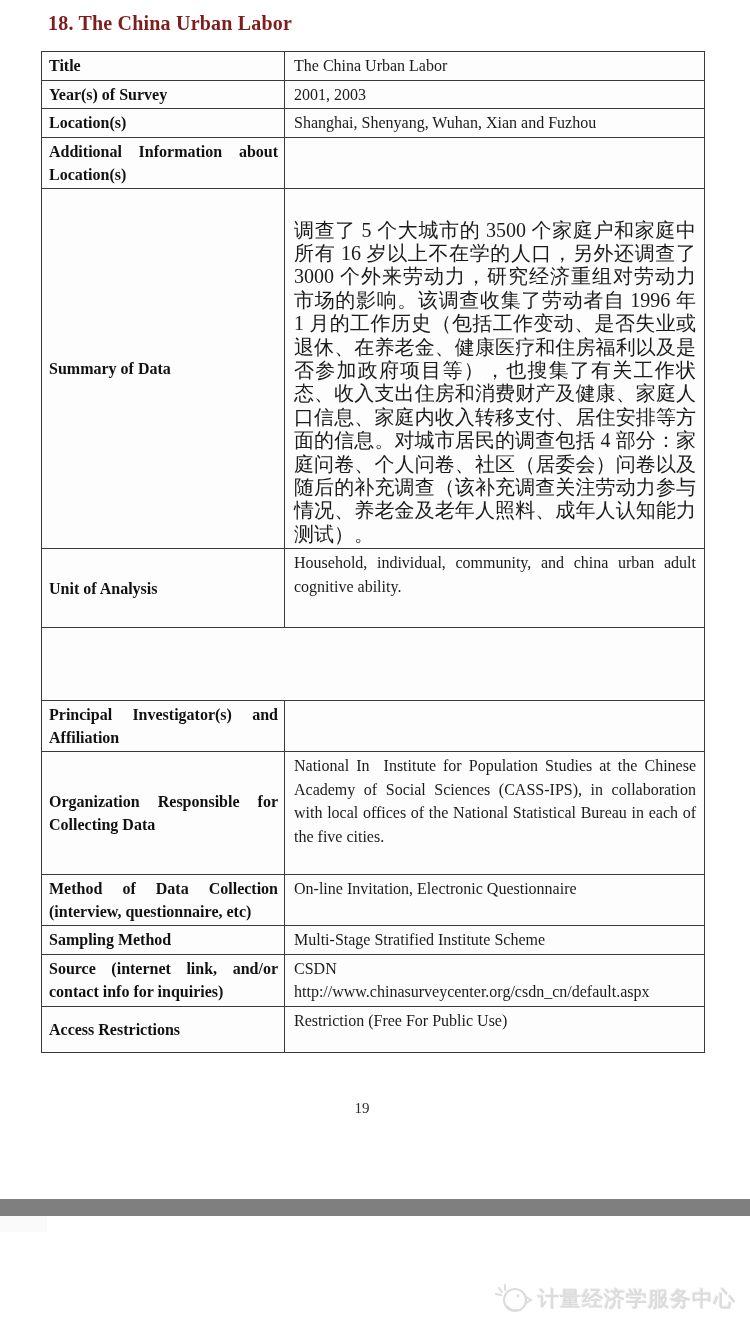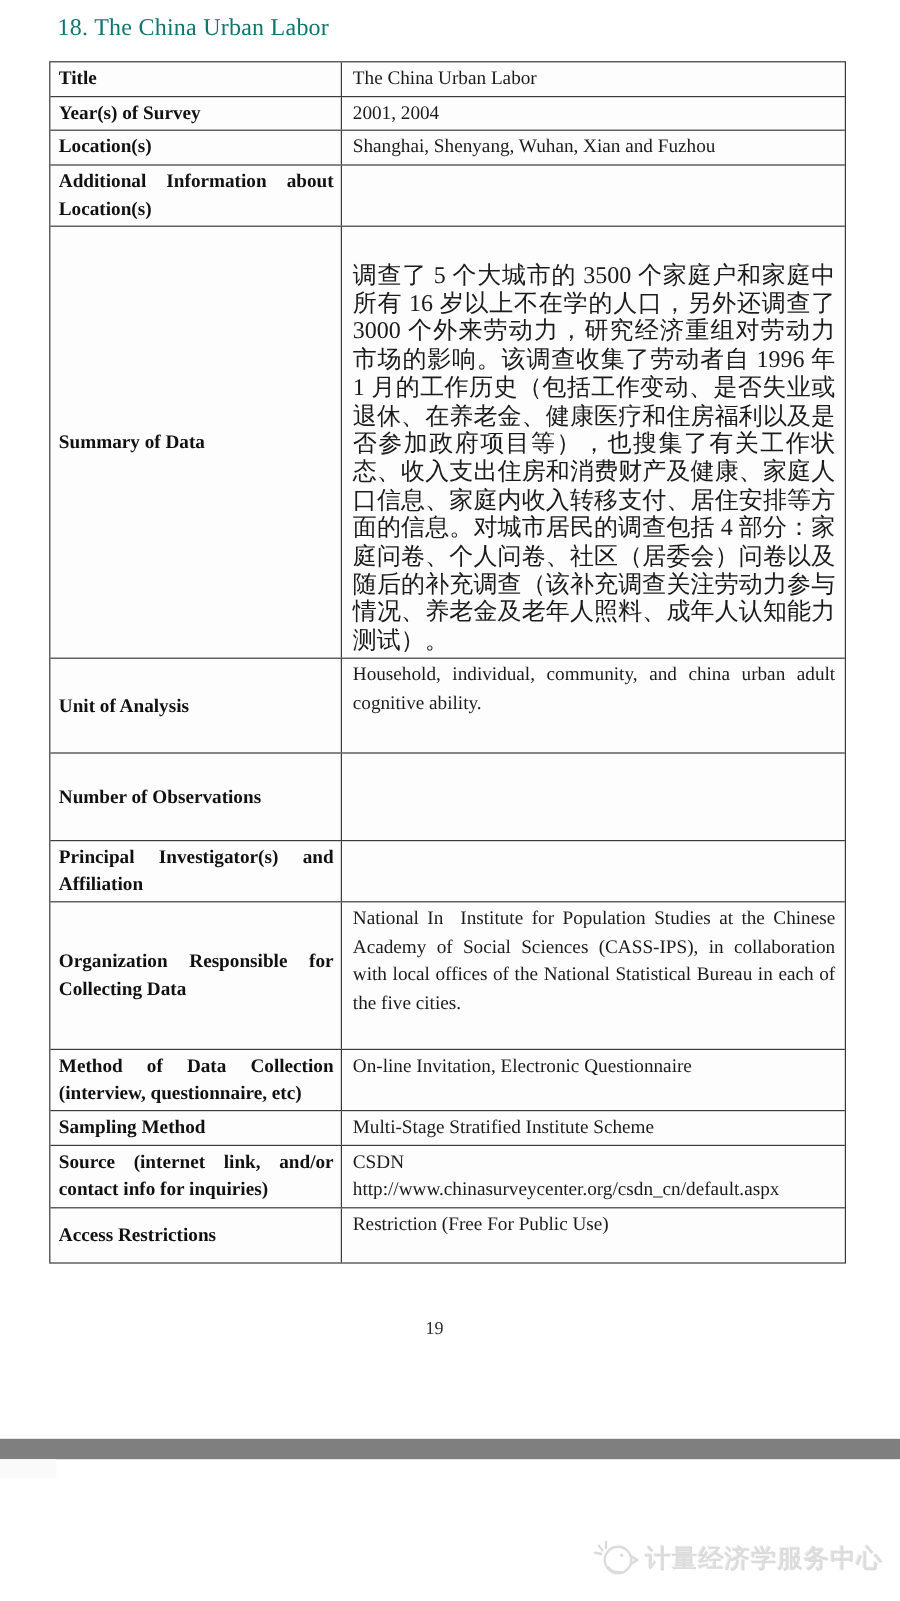--- a/index.html
+++ b/index.html
@@ -3,21 +3,21 @@
 <meta charset="utf-8">
 <style>
   html,body{margin:0;padding:0;}
   body{
     width:750px;height:1334px;position:relative;background:#ffffff;
     font-family:"Liberation Serif","DejaVu Serif",serif;color:#1a1a1a;
     overflow:hidden;
   }
   .doc-heading{
     position:absolute;left:48px;top:12px;
-    font-size:20px;font-weight:normal;letter-spacing:.2px;color:#0f766e;
+    font-size:20px;font-weight:bold;letter-spacing:.2px;color:#7f1d1d;
   }
   .tbl{
     position:absolute;left:41px;top:51px;width:662px;
     border:1px solid #3a3a3a;background:#fdfdfd;
   }
   .row{display:flex;border-top:1px solid #3a3a3a;}
   .row:first-child{border-top:none;justify-content:center;}
   .cell-label{
     width:243px;min-width:243px;border-right:1px solid #3a3a3a;
     display:flex;align-items:center;
@@ -69,21 +69,21 @@
     <div class="cell-label">
         <div class="lbl">Title</div>
       </div>
     <div class="cell-value">The China Urban Labor</div>
   </div>
 
   <div class="row r2">
     <div class="cell-label">
         <div class="lbl">Year(s) of Survey</div>
       </div>
-    <div class="cell-value">2001, 2004</div>
+    <div class="cell-value">2001, 2003</div>
   </div>
 
   <div class="row r3">
     <div class="cell-label">
         <div class="lbl">Location(s)</div>
       </div>
     <div class="cell-value">Shanghai, Shenyang, Wuhan, Xian and Fuzhou</div>
   </div>
 
   <div class="row r4">
@@ -101,23 +101,20 @@
   </div>
 
   <div class="row r6">
     <div class="cell-label">
         <div class="lbl">Unit of Analysis</div>
       </div>
     <div class="cell-value">Household, individual, community, and china urban adult cognitive ability.</div>
   </div>
 
   <div class="row r7">
-    <div class="cell-label">
-        <div class="lbl">Number of Observations</div>
-      </div>
   </div>
 
   <div class="row r8">
     <div class="cell-label">
         <div class="lbl">Principal Investigator(s) and Affiliation</div>
       </div>
     <div class="cell-value"></div>
   </div>
 
   <div class="row r9">

